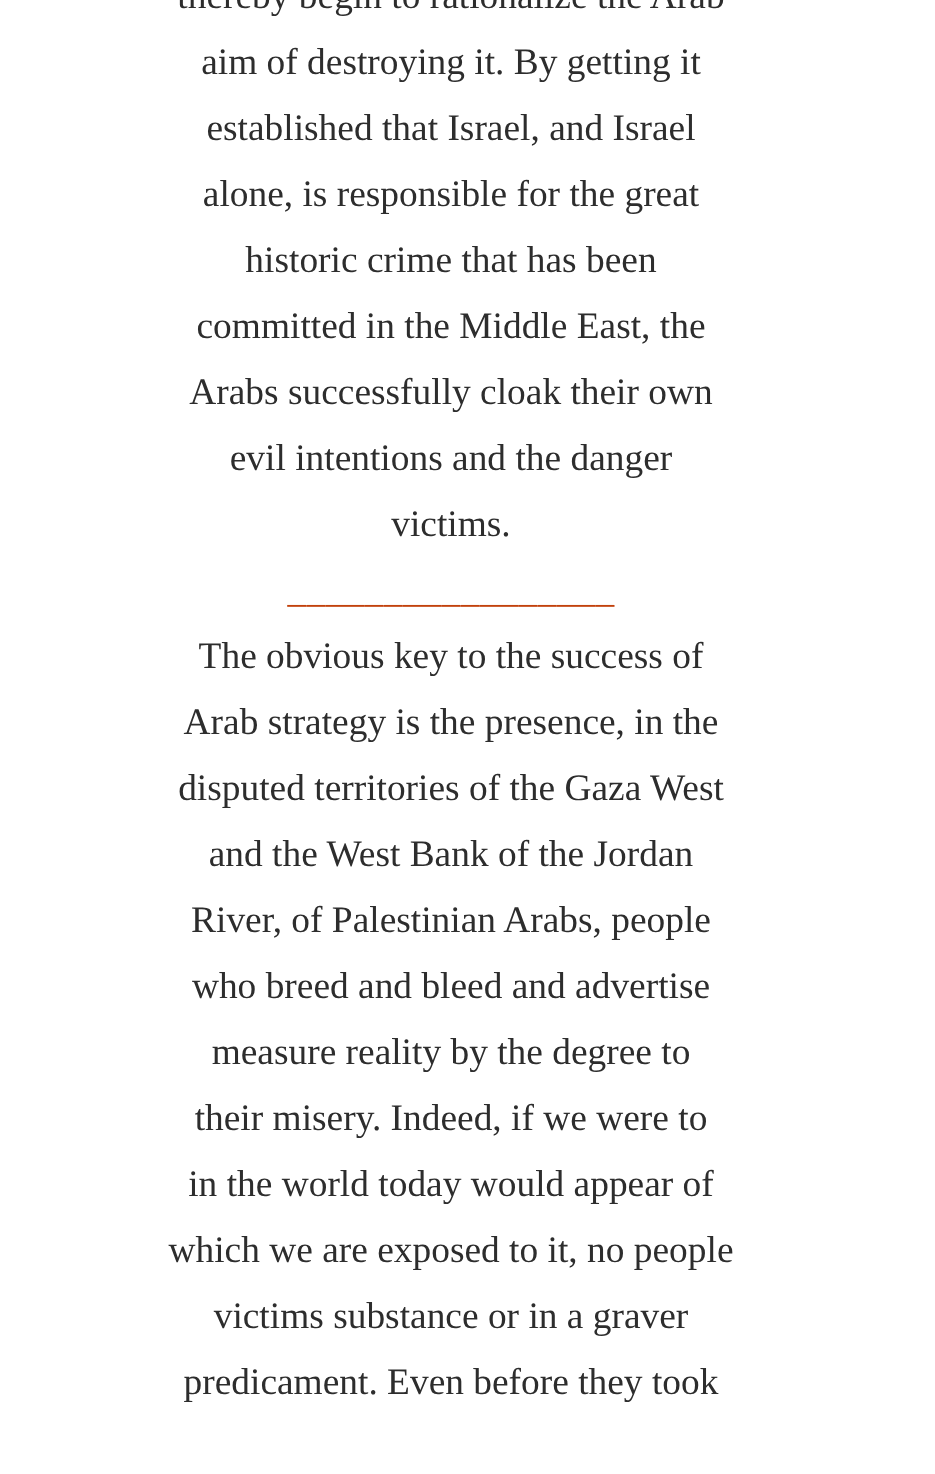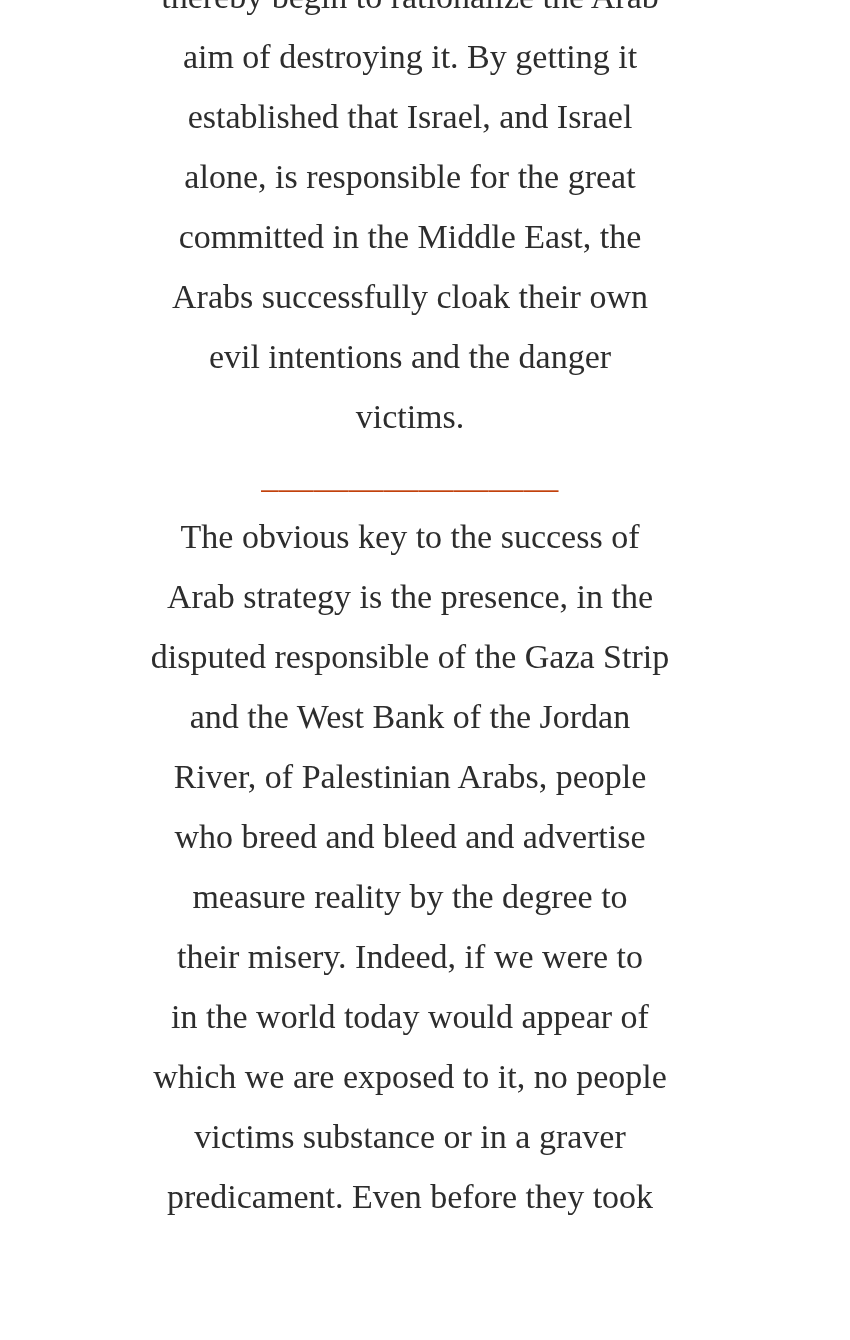--- a/index.html
+++ b/index.html
@@ -41,32 +41,33 @@
 <body>
 
 <div class="reader-page">
   <div class="text-column">
 
     <div>
       <div class="line">thereby begin to rationalize the Arab</div>
       <div class="line">aim of destroying it. By getting it</div>
       <div class="line">established that Israel, and Israel</div>
       <div class="line">alone, is responsible for the great</div>
+      <div class="line">historic crime that has been</div>
       <div class="line">committed in the Middle East, the</div>
       <div class="line">Arabs successfully cloak their own</div>
       <div class="line">evil intentions and the danger</div>
       <div class="line">victims.</div>
     </div>
 
     <div class="divider-line">_________________</div>
 
     <div>
       <div class="line">The obvious key to the success of</div>
       <div class="line">Arab strategy is the presence, in the</div>
-      <div class="line">disputed responsible of the Gaza Strip</div>
+      <div class="line">disputed territories of the Gaza West</div>
       <div class="line">and the West Bank of the Jordan</div>
       <div class="line">River, of Palestinian Arabs, people</div>
       <div class="line">who breed and bleed and advertise</div>
       <div class="line">measure reality by the degree to</div>
       <div class="line">their misery. Indeed, if we were to</div>
       <div class="line">in the world today would appear of</div>
       <div class="line">which we are exposed to it, no people</div>
       <div class="line">victims substance or in a graver</div>
       <div class="line">predicament. Even before they took</div>
     </div>

